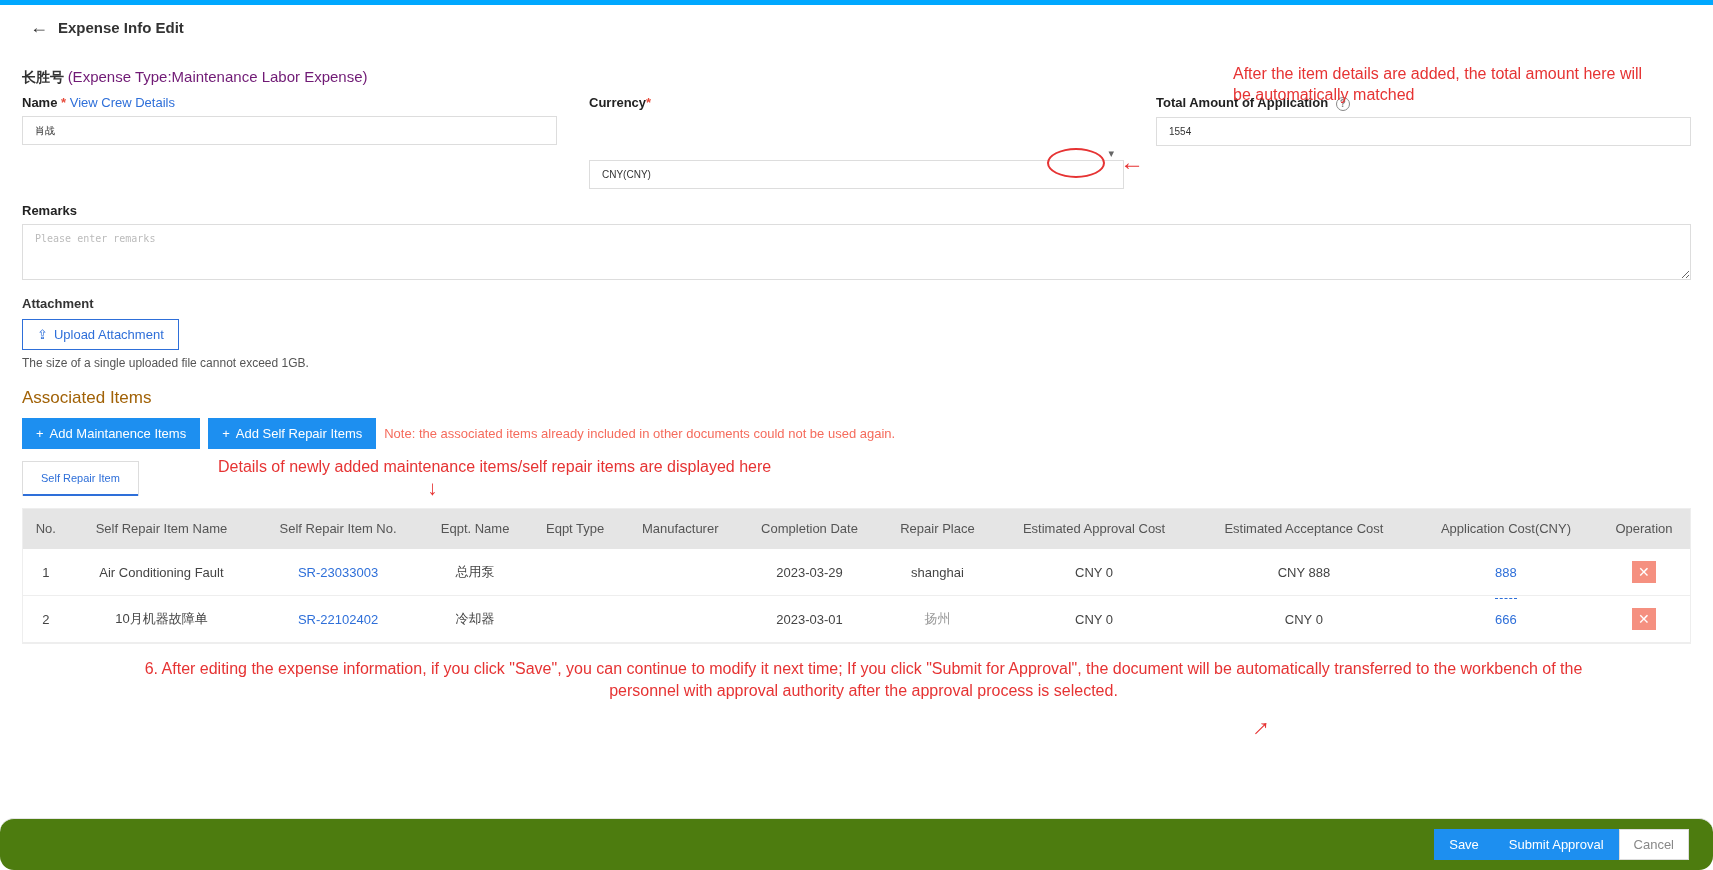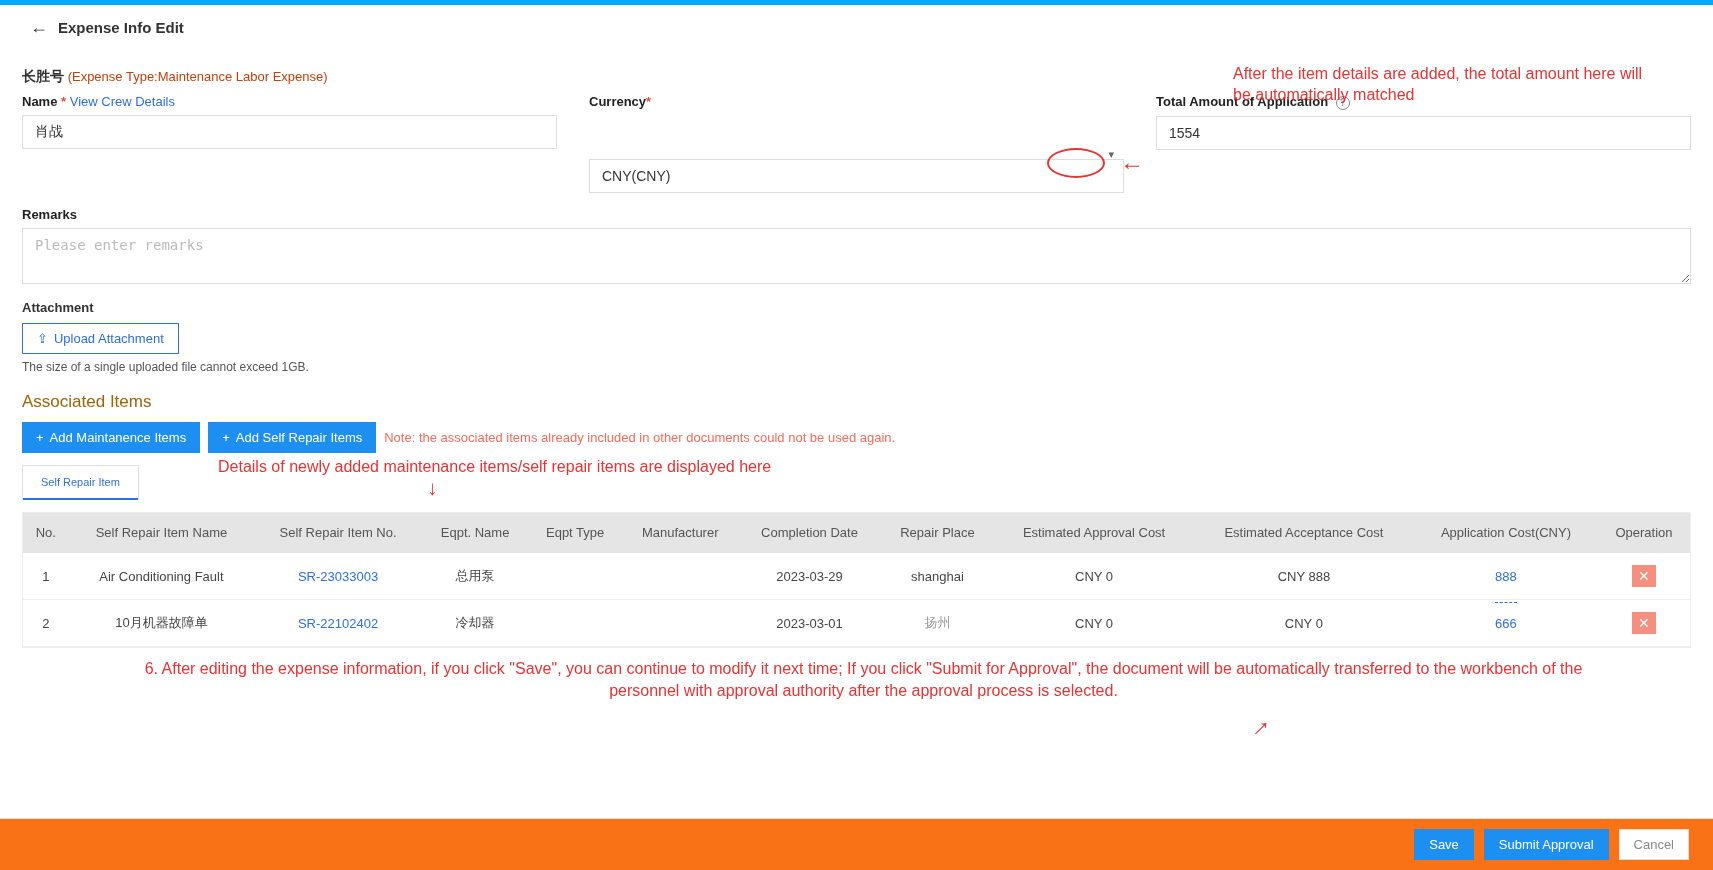--- a/index.html
+++ b/index.html
@@ -4,27 +4,27 @@
 <style>
 * { box-sizing: border-box; margin: 0; padding: 0; }
 body { font-family: -apple-system, BlinkMacSystemFont, "Segoe UI", Arial, sans-serif; font-size: 13px; color: #333; background: #fff; }
 .topbar { height: 5px; background: #00a8ff; }
 .page-header { padding: 12px 30px; display: flex; align-items: center; gap: 10px; }
 .back-arrow { font-size: 18px; cursor: pointer; color: #333; }
 .page-title { font-size: 15px; font-weight: 600; color: #333; }
 .content { padding: 0 22px 20px 22px; }
 .section-title { padding: 18px 0 8px 0; }
 .bold-name { font-weight: 700; font-size: 14px; }
-.sub-name { font-size: 13px; color: #c2410c; }
+.sub-name { font-size: 15px; color: #701a75; }
 .form-row { display: flex; gap: 32px; margin-bottom: 14px; }
 .form-col { flex: 1; display: flex; flex-direction: column; gap: 6px; }
 .form-label { font-size: 13px; font-weight: 600; color: #222; }
 .required { color: #e74c3c; }
 .link { color: #2e6fd9; cursor: pointer; font-weight: 400; }
-.form-input, .form-select, .form-textarea { border: 1px solid #ddd; padding: 8px 12px; font-size: 14px; color: #333; background: #fff; width: 100%; }
+.form-input, .form-select, .form-textarea { border: 1px solid #ddd; padding: 8px 12px; font-size: 10px; color: #333; background: #fff; width: 100%; }
 .form-input::placeholder, .form-textarea::placeholder { color: #bbb; }
 .form-select { appearance: none; background: #fff; padding-right: 28px; position: relative; margin-top: 44px; }
 .select-wrap { position: relative; }
 .select-wrap::after { content: "▾"; position: absolute; right: 10px; top: 50%; transform: translateY(-50%); color: #666; pointer-events: none; font-size: 11px; }
 .form-textarea { min-height: 56px; resize: vertical; }
 .attachment-section { margin-top: 16px; }
 .attach-label { font-weight: 600; margin-bottom: 8px; font-size: 13px; }
 .upload-btn { border: 1px solid #2e6fd9; color: #2e6fd9; background: #fff; padding: 7px 14px; font-size: 13px; cursor: pointer; display: inline-flex; align-items: center; gap: 6px; }
 .upload-hint { color: #555; font-size: 12px; margin-top: 6px; }
 .assoc-label { margin-top: 18px; font-size: 17px; color: #a16207; margin-bottom: 10px; }
@@ -45,21 +45,21 @@
 .del-btn { background: #f59080; color: #fff; border: none; width: 24px; height: 22px; font-size: 14px; cursor: pointer; display: inline-flex; align-items: center; justify-content: center; }
 .annotation-red { color: #e63333; font-size: 16px; font-weight: 400; position: absolute; }
 .ann-top { top: 64px; right: 60px; width: 420px; line-height: 1.3; }
 .ann-mid { top: 458px; left: 218px; }
 .ann-bottom { top: 658px; left: 134px; right: 120px; text-align: center; line-height: 1.4; }
 .circle-red { position: absolute; border: 2px solid #e63333; border-radius: 50%; width: 58px; height: 30px; top: 148px; left: 1047px; pointer-events: none; }
 .arrow-red { position: absolute; color: #e63333; font-size: 24px; pointer-events: none; }
 .arrow1 { top: 148px; left: 1120px; }
 .arrow2 { top: 478px; left: 425px; transform: rotate(90deg); font-size: 20px; }
 .arrow3 { top: 710px; left: 1245px; transform: rotate(315deg); font-size: 26px; }
-.footer-bar { position: fixed; bottom: 0; left: 0; right: 0; background: #f97316; border-top: 1px solid #e5e5e5; padding: 10px 24px; display: flex; justify-content: flex-end; gap: 10px; z-index: 10; }
+.footer-bar { position: fixed; bottom: 0; left: 0; right: 0; background: #4d7c0f; border-top: 1px solid #e5e5e5; padding: 10px 24px; display: flex; justify-content: flex-end; gap: 0; z-index: 10; border-radius: 14px; }
 .footer-btn { padding: 7px 14px; font-size: 13px; cursor: pointer; border: 1px solid #1d8ff0; }
 .btn-save { background: #1d8ff0; color: #fff; }
 .btn-submit { background: #1d8ff0; color: #fff; }
 .btn-cancel { background: #fff; color: #888; border: 1px solid #ddd; }
 .rel { position: relative; }
 .help-icon { display: inline-block; width: 14px; height: 14px; border: 1px solid #888; border-radius: 50%; font-size: 10px; line-height: 12px; text-align: center; color: #888; margin-left: 4px; }
 </style>
 </head>
 <body class="rel">
 

